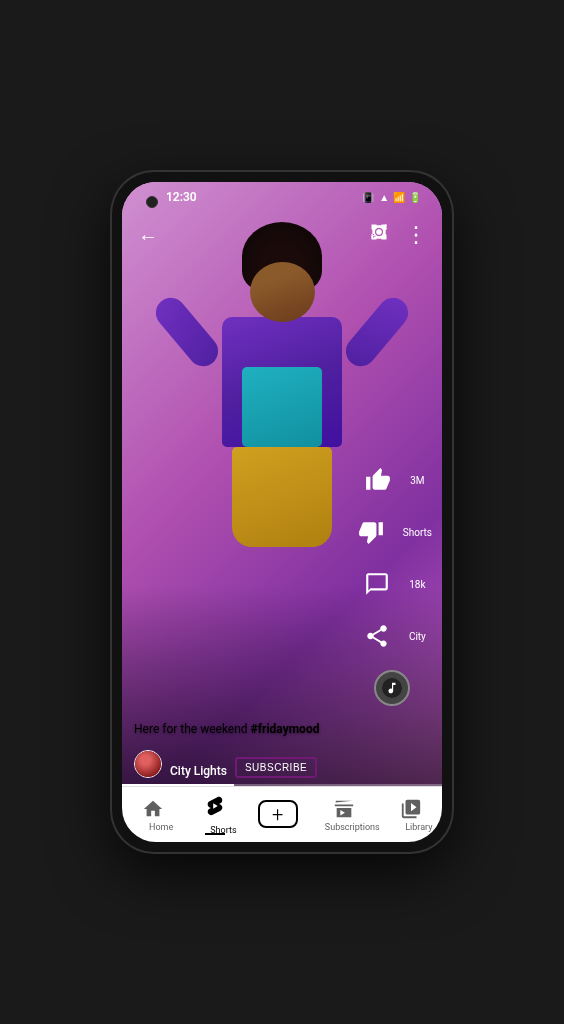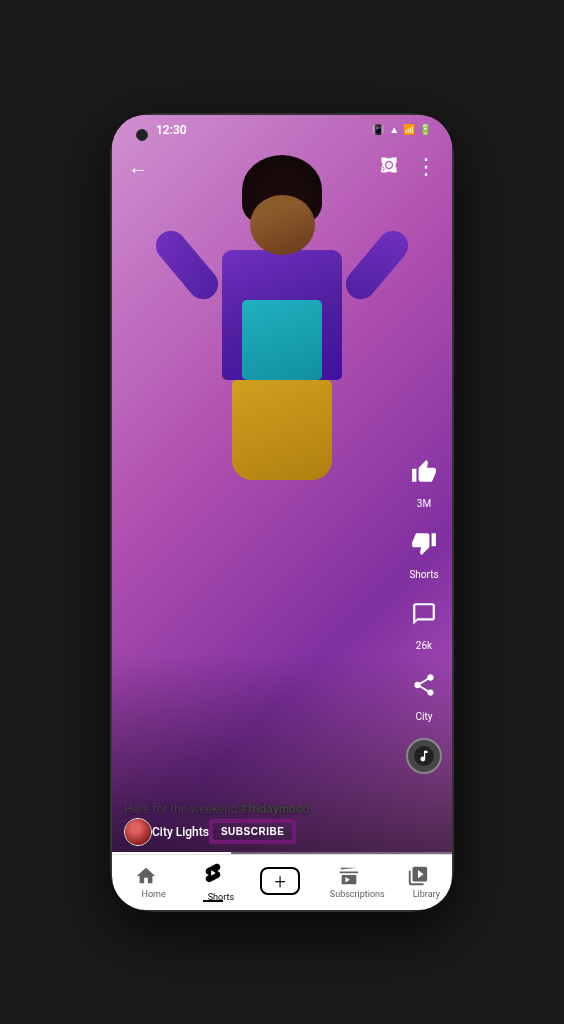--- a/index.html
+++ b/index.html
@@ -8,25 +8,26 @@
       background: #1a1a1a;
       display: flex;
       justify-content: center;
       align-items: center;
       min-height: 100vh;
       font-family: 'Roboto', Arial, sans-serif;
     }
 
     .phone-outer {
       width: 340px;
-      height: 795px;
+      height: 680px;
       background: #111;
       border-radius: 42px;
       box-shadow: 0 0 0 2px #333, 0 20px 60px rgba(0,0,0,0.8);
       position: relative;
+      padding: 10px;
     }
 
     .phone-inner {
       width: 100%;
       height: 100%;
       background: #000;
       border-radius: 34px;
       overflow: hidden;
       position: relative;
       display: flex;
@@ -140,23 +141,23 @@
       bottom: 80px;
       display: flex;
       flex-direction: column;
       align-items: center;
       gap: 16px;
       z-index: 40;
     }
 
     .action-btn {
       display: flex;
-      flex-direction: column;
-      align-items: center;
-      gap: 8px;
+      flex-direction: row;
+      align-items: center;
+      gap: 14px;
       cursor: pointer;
     }
 
     .action-icon {
       width: 36px;
       height: 36px;
       display: flex;
       align-items: center;
       justify-content: center;
     }
@@ -176,35 +177,35 @@
     
     .video-info {
       position: absolute;
       bottom: 8px;
       left: 12px;
       right: 60px;
       z-index: 40;
     }
 
     .video-caption {
-      color: #404040;
+      color: #000000;
       font-size: 12px;
-      margin-bottom: 0;
+      margin-bottom: 12px;
       text-shadow: 0 1px 3px rgba(0,0,0,0.5);
       line-height: 1.4;
     }
 
     .video-caption .hashtag {
       font-weight: 700;
     }
 
     .channel-row {
       display: flex;
-      align-items: center;
-      gap: 0;
+      align-items: flex-end;
+      gap: 8px;
     }
 
     .channel-avatar {
       width: 28px;
       height: 28px;
       border-radius: 50%;
       background: linear-gradient(135deg, #e05050, #c03030);
       border: 1px solid white;
       display: flex;
       align-items: center;
@@ -219,24 +220,24 @@
     }
 
     .channel-name {
       color: white;
       font-size: 12px;
       font-weight: 500;
     }
 
     .subscribe-btn {
       background: transparent;
-      border: 4px solid #701a75;
+      border: 2px solid #701a75;
       color: white;
       font-size: 10px;
-      font-weight: 700;
+      font-weight: 400;
       padding: 3px 8px;
       border-radius: 3px;
       cursor: pointer;
       letter-spacing: 0.5px;
     }
 
     
     .bottom-nav {
       background: white;
       height: 56px;
@@ -394,21 +395,21 @@
           </div>
           <span class="action-label">Shorts</span>
         </div>
 
         <div class="action-btn">
           <div class="action-icon">
             <svg viewBox="0 0 24 24" fill="white" width="28" height="28">
               <path d="M20 2H4c-1.1 0-2 .9-2 2v18l4-4h14c1.1 0 2-.9 2-2V4c0-1.1-.9-2-2-2zm0 14H6l-2 2V4h16v12z"></path>
             </svg>
           </div>
-          <span class="action-label">26k</span>
+          <span class="action-label">18k</span>
         </div>
 
         <div class="action-btn">
           <div class="action-icon">
             <svg viewBox="0 0 24 24" fill="white" width="28" height="28">
               <path d="M18 16.08c-.76 0-1.44.3-1.96.77L8.91 12.7c.05-.23.09-.46.09-.7s-.04-.47-.09-.7l7.05-4.11c.54.5 1.25.81 2.04.81 1.66 0 3-1.34 3-3s-1.34-3-3-3-3 1.34-3 3c0 .24.04.47.09.7L8.04 9.81C7.5 9.31 6.79 9 6 9c-1.66 0-3 1.34-3 3s1.34 3 3 3c.79 0 1.5-.31 2.04-.81l7.12 4.16c-.05.21-.08.43-.08.65 0 1.61 1.31 2.92 2.92 2.92 1.61 0 2.92-1.31 2.92-2.92s-1.31-2.92-2.92-2.92z"></path>
             </svg>
           </div>
           <span class="action-label">City</span>
         </div>

